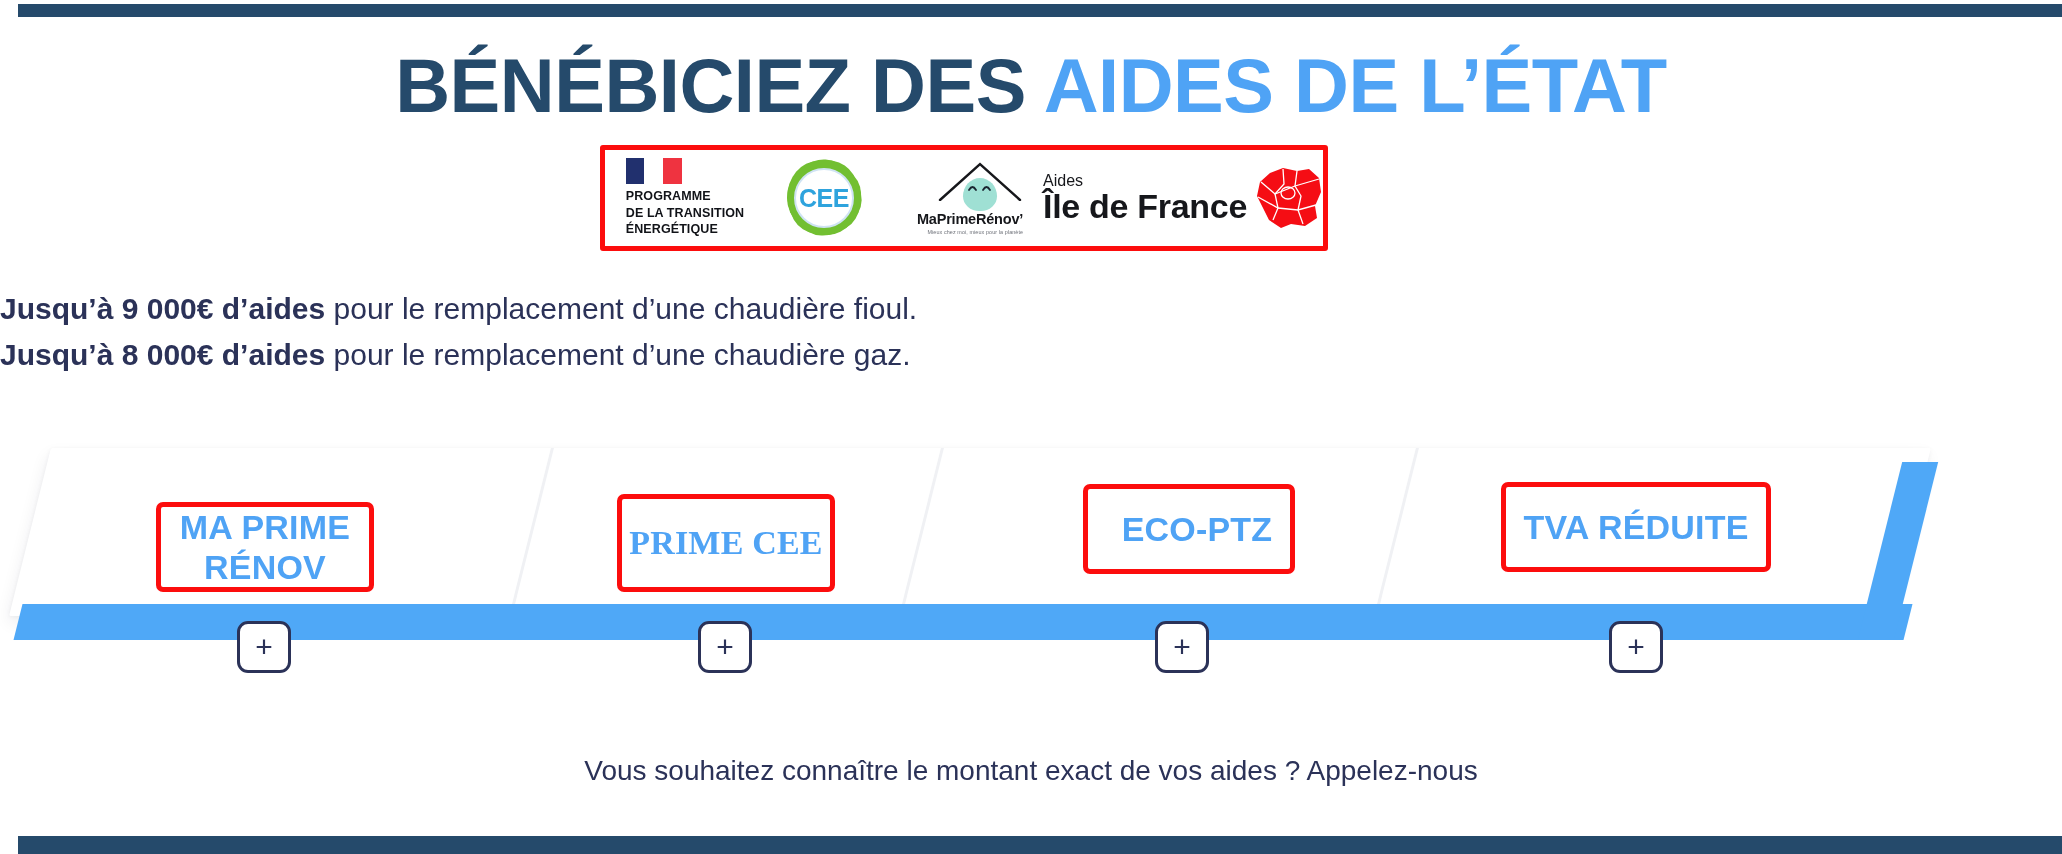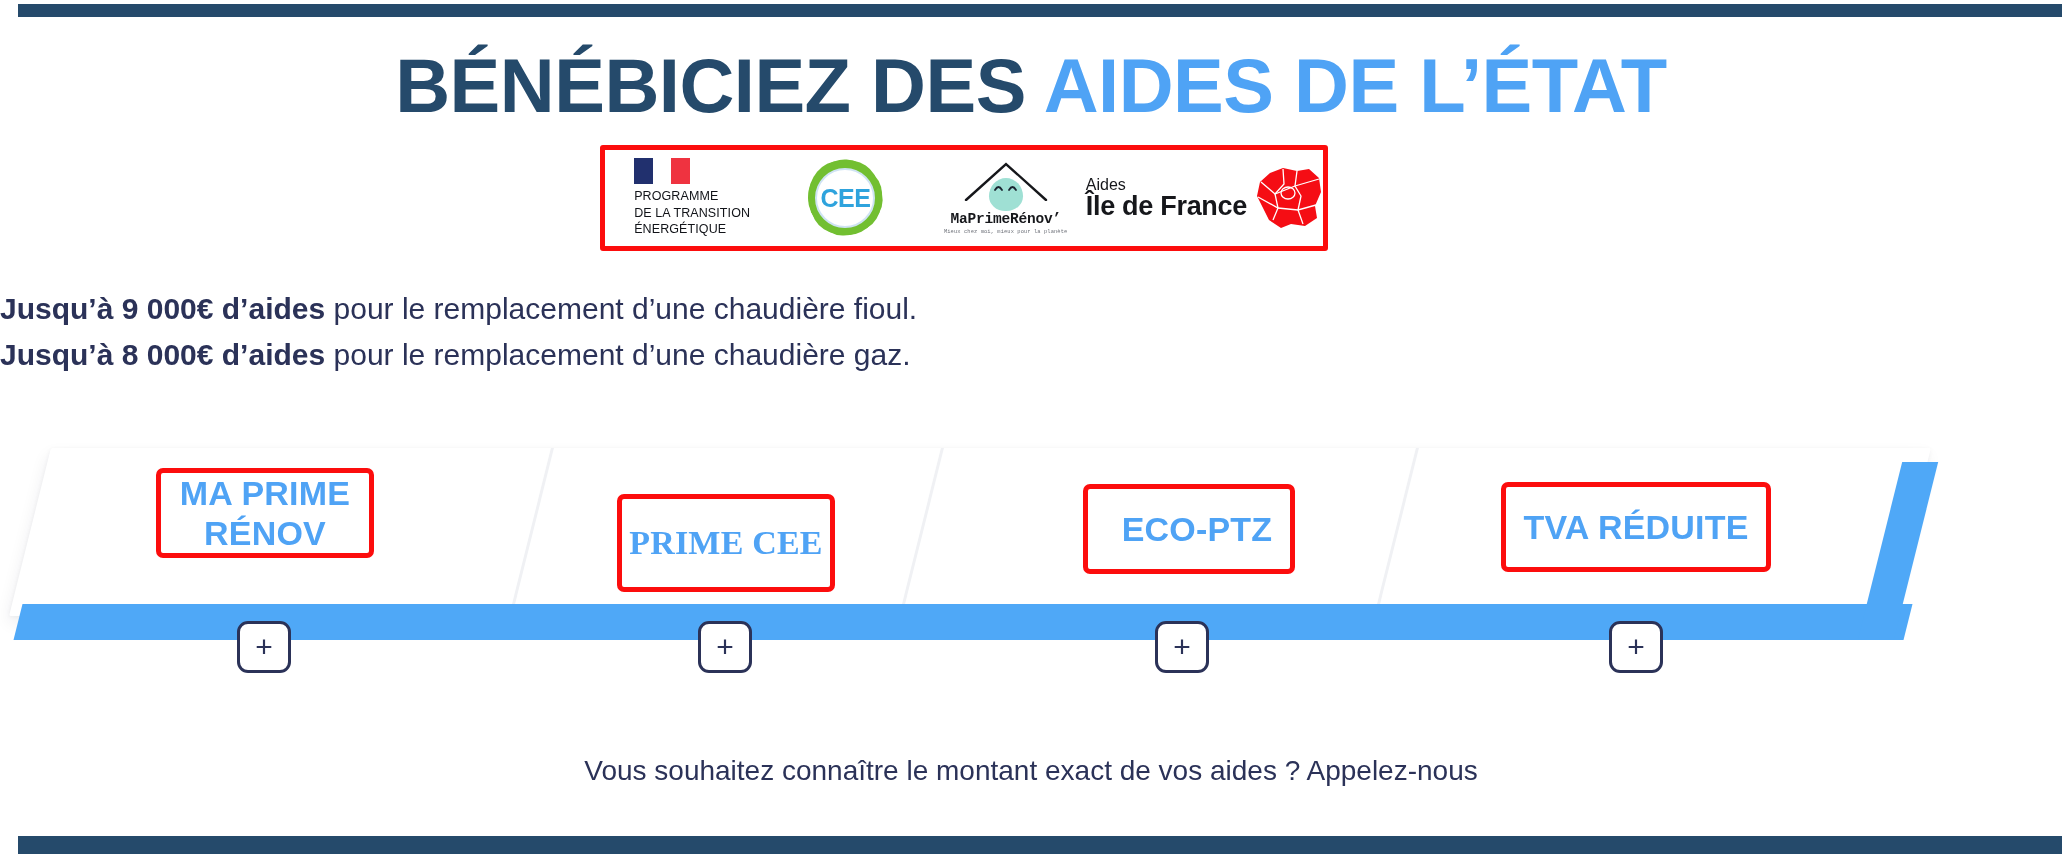--- a/index.html
+++ b/index.html
@@ -76,21 +76,21 @@
   
   .pte { display: flex; flex-direction: column; gap: 4px; padding-left: 14px; }
   .pte-flag { display: flex; width: 56px; height: 26px; }
   .pte-flag span { flex: 1; }
   .pte-flag .f-blue  { background: #21306e; }
   .pte-flag .f-white { background: #ffffff; }
   .pte-flag .f-red   { background: #ef3340; }
   .pte-text {
     color: #111318;
     font-size: 12.5px;
-    font-weight: 400;
+    font-weight: 700;
     line-height: 1.32;
     letter-spacing: 0.1px;
     white-space: nowrap;
   }
 
   
   .cee-wrap { position: relative; width: 74px; height: 74px; }
   .cee-scallop {
     position: absolute; inset: 0;
     background: #72bf31;
@@ -109,21 +109,21 @@
   }
   .cee-text {
     color: #2ea3dd;
     font-size: 25px;
     font-weight: 700;
     letter-spacing: -0.5px;
     line-height: 1;
   }
 
   
-  .mpr { display: flex; flex-direction: column; align-items: center; gap: 1px; font-family: Liberation Mono, monospace; }
+  .mpr { display: flex; flex-direction: column; align-items: flex-end; gap: 1px; }
   .mpr-mark { position: relative; width: 86px; height: 50px; }
   .mpr-roof {
     position: absolute; left: 0; top: 0; width: 86px; height: 40px;
   }
   .mpr-blob {
     position: absolute;
     left: 26px; top: 17px;
     width: 34px; height: 33px;
     background: #9fe0d4;
     border-radius: 50% 50% 48% 48% / 55% 55% 45% 45%;
@@ -143,21 +143,21 @@
     font-size: 5.4px;
     letter-spacing: 0.1px;
     line-height: 1;
     margin-top: 2px;
   }
 
   
   .idf { display: flex; align-items: center; gap: 6px; }
   .idf-text { display: flex; flex-direction: column; line-height: 1; }
   .idf-small { color: #16171b; font-size: 16px; font-weight: 400; }
-  .idf-big   { color: #16171b; font-size: 27px; font-weight: 700; letter-spacing: -0.3px; white-space: nowrap; }
+  .idf-big   { color: #16171b; font-size: 34px; font-weight: 700; letter-spacing: -0.3px; white-space: nowrap; }
   .idf-map { width: 70px; height: 64px; }
 
   
   .subtitles {
     position: absolute;
     left: 0; top: 286px;
     width: 2062px;
     text-align: left;
   }
   .sub-line {
@@ -343,21 +343,21 @@
   <div class="panel-zone">
     <div class="panel-surface"></div>
 
     <div class="panel-divider" style="left:530px;"></div>
     <div class="panel-divider" style="left:920px;"></div>
     <div class="panel-divider" style="left:1395px;"></div>
 
     <div class="panel-bar"></div>
     <div class="panel-bar-tip"></div>
 
-    <div class="aid-card" style="left:156px; top:32px; width:218px; height:90px;">
+    <div class="aid-card" style="left:156px; top:66px; width:218px; height:90px;">
       <span>MA PRIME RÉNOV</span>
     </div>
     <div class="plus-button" style="left:237px; top:185px;">
       <span>+</span>
     </div>
 
     <div class="aid-card" style="left:617px; top:58px; width:218px; height:98px;font-family:Liberation Serif, serif;">
       <span>PRIME CEE</span>
     </div>
     <div class="plus-button" style="left:698px; top:185px;">

